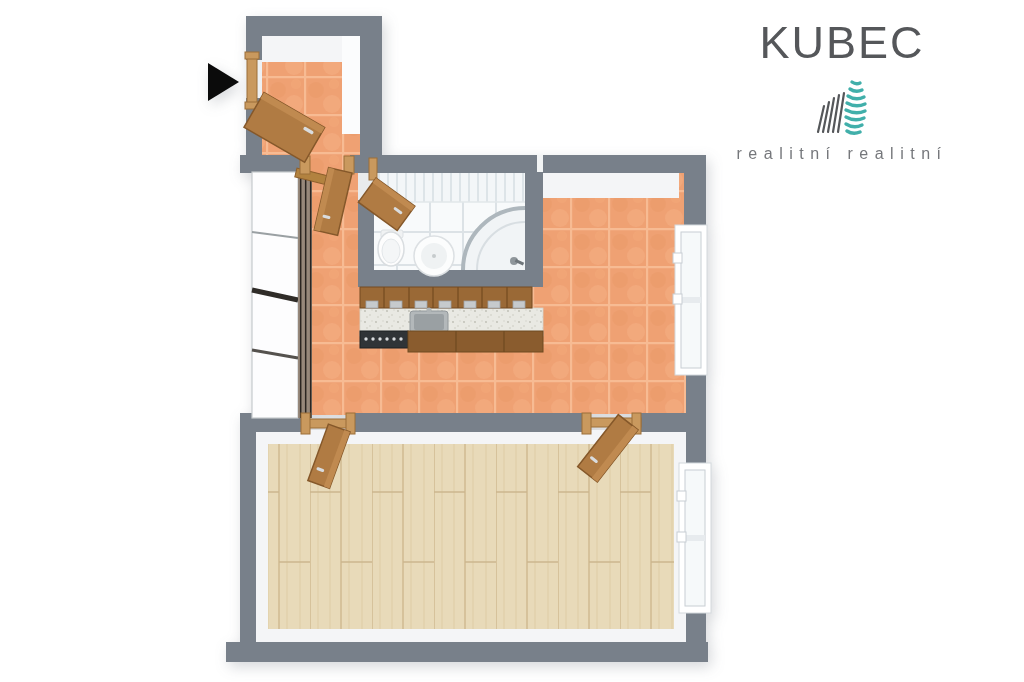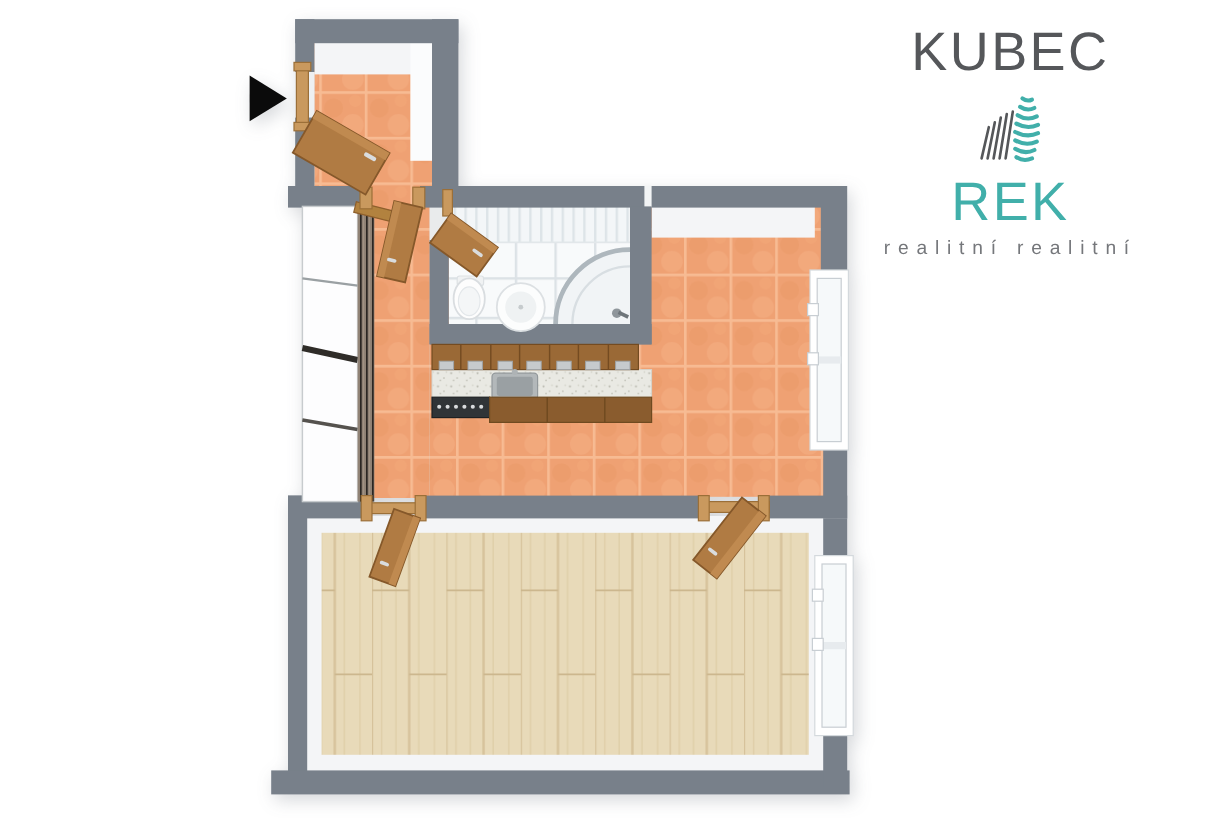--- a/index.html
+++ b/index.html
@@ -246,18 +246,17 @@
           <path d="M37 8  Q41 11 45 9"></path>
           <path d="M35 15 Q41 19 47 16"></path>
           <path d="M33 22 Q41 27 49 23"></path>
           <path d="M32 29 Q41 34 50 30"></path>
           <path d="M31 36 Q41 41 50 37"></path>
           <path d="M31 43 Q40 48 49 44"></path>
           <path d="M31 50 Q39 55 47 51"></path>
           <path d="M32 57 Q38 61 45 58"></path>
         </g>
       </svg>
-      <span class="brand brand-secondary">REK</span>
     </div>
     <div class="tagline">realitní realitní</div>
   </div>
 
 </div>
 
 </body></html>

